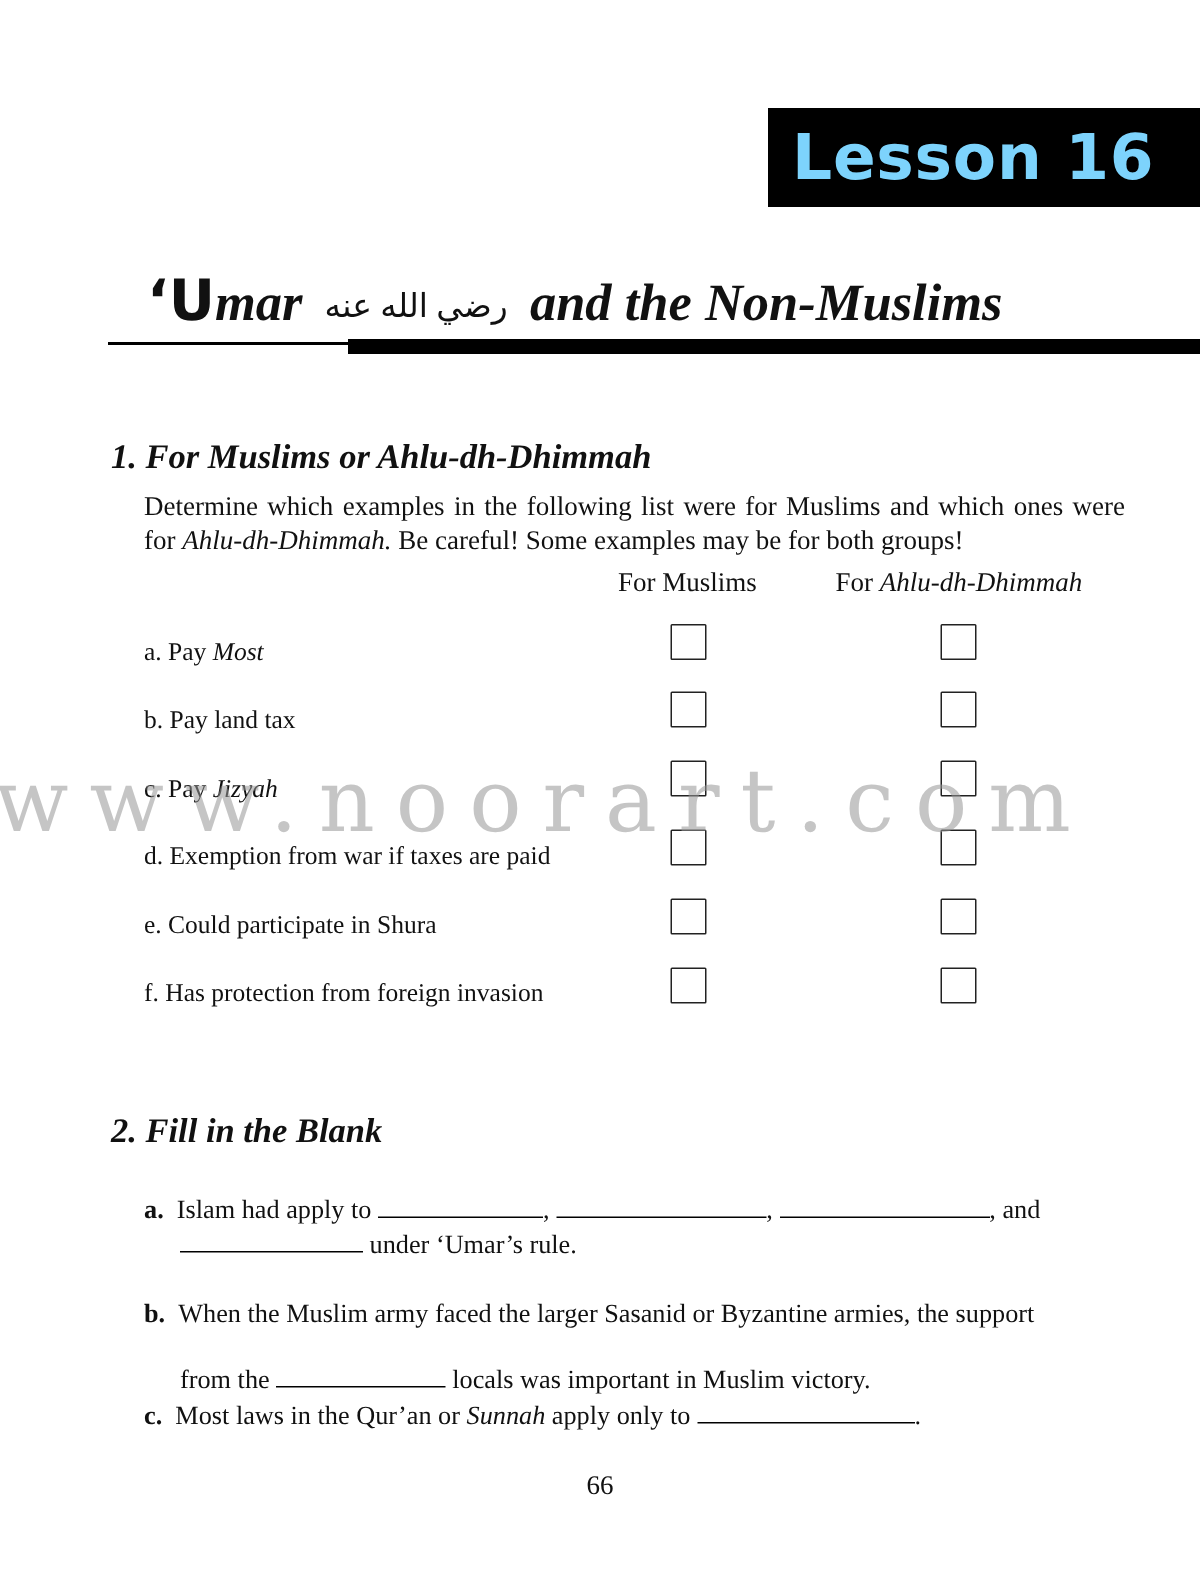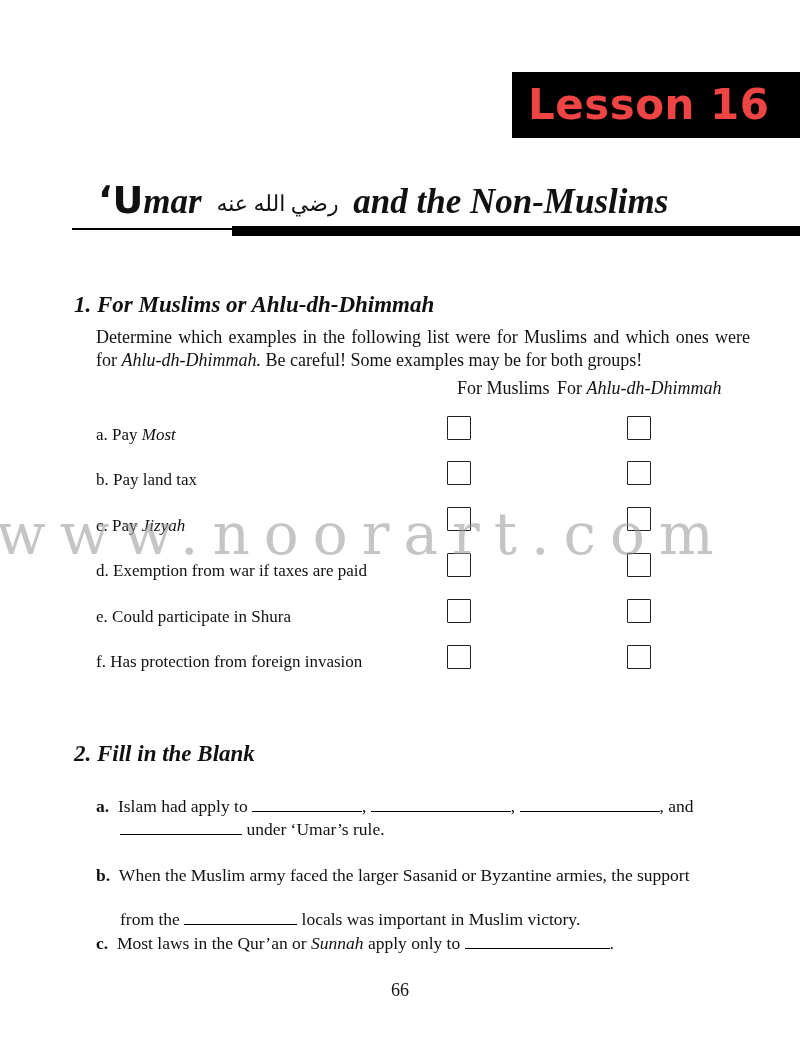--- a/index.html
+++ b/index.html
@@ -2,21 +2,21 @@
 <html><head>
 <meta charset="utf-8">
 <style>
   html, body { margin: 0; padding: 0; }
   body {
     width: 800px; height: 1060px; background: #ffffff; position: relative; overflow: hidden;
     font-family: "Liberation Serif", serif; color: #111;
   }
   .lesson-box {
     position: absolute; left: 512px; top: 72px; width: 288px; height: 66px;
-    background: #000; color: #ef4444;
+    background: #000; color: #7dd3fc;
     font-family: "DejaVu Sans", sans-serif; font-weight: bold; font-size: 42px;
     line-height: 66px; padding-left: 16px; box-sizing: border-box; letter-spacing: 0.5px;
   }
   .title {
     position: absolute; left: 74px; top: 178px; font-size: 35px; font-style: italic; font-weight: bold;
     white-space: nowrap;
     margin-left: 24px;
   }
   .title .big-u {
     font-family: "DejaVu Sans", sans-serif; font-style: normal; font-weight: bold; font-size: 38px;
@@ -64,21 +64,21 @@
 </div>
 <div class="rule-thin"></div>
 <div class="rule-thick"></div>
 
 <div class="h2" style="top:256px;margin-top:36px;">1. For Muslims or Ahlu-dh-Dhimmah</div>
 
 <div class="para">
   <span>Determine which examples in the following list were for Muslims and which ones were for </span><i>Ahlu-dh-Dhimmah.</i><span>  Be careful! Some examples may be for both groups!</span>
 </div>
 
-<div class="col-head" style="left:412px;margin-left:45px;">For Muslims</div>
+<div class="col-head" style="left:412px;">For Muslims</div>
 <div class="col-head" style="left:557px;"><span>For </span><i>Ahlu-dh-Dhimmah</i></div>
 
 <div class="row-label" style="top:425px;"><span>a. Pay </span><i>Most</i></div>
 <div class="cbox" style="left:447px; top:416px;"></div>
 <div class="cbox" style="left:627px; top:416px;"></div>
 
 <div class="row-label" style="top:470px;"><span>b. Pay land tax</span><i></i></div>
 <div class="cbox" style="left:447px; top:461px;"></div>
 <div class="cbox" style="left:627px; top:461px;"></div>
 

